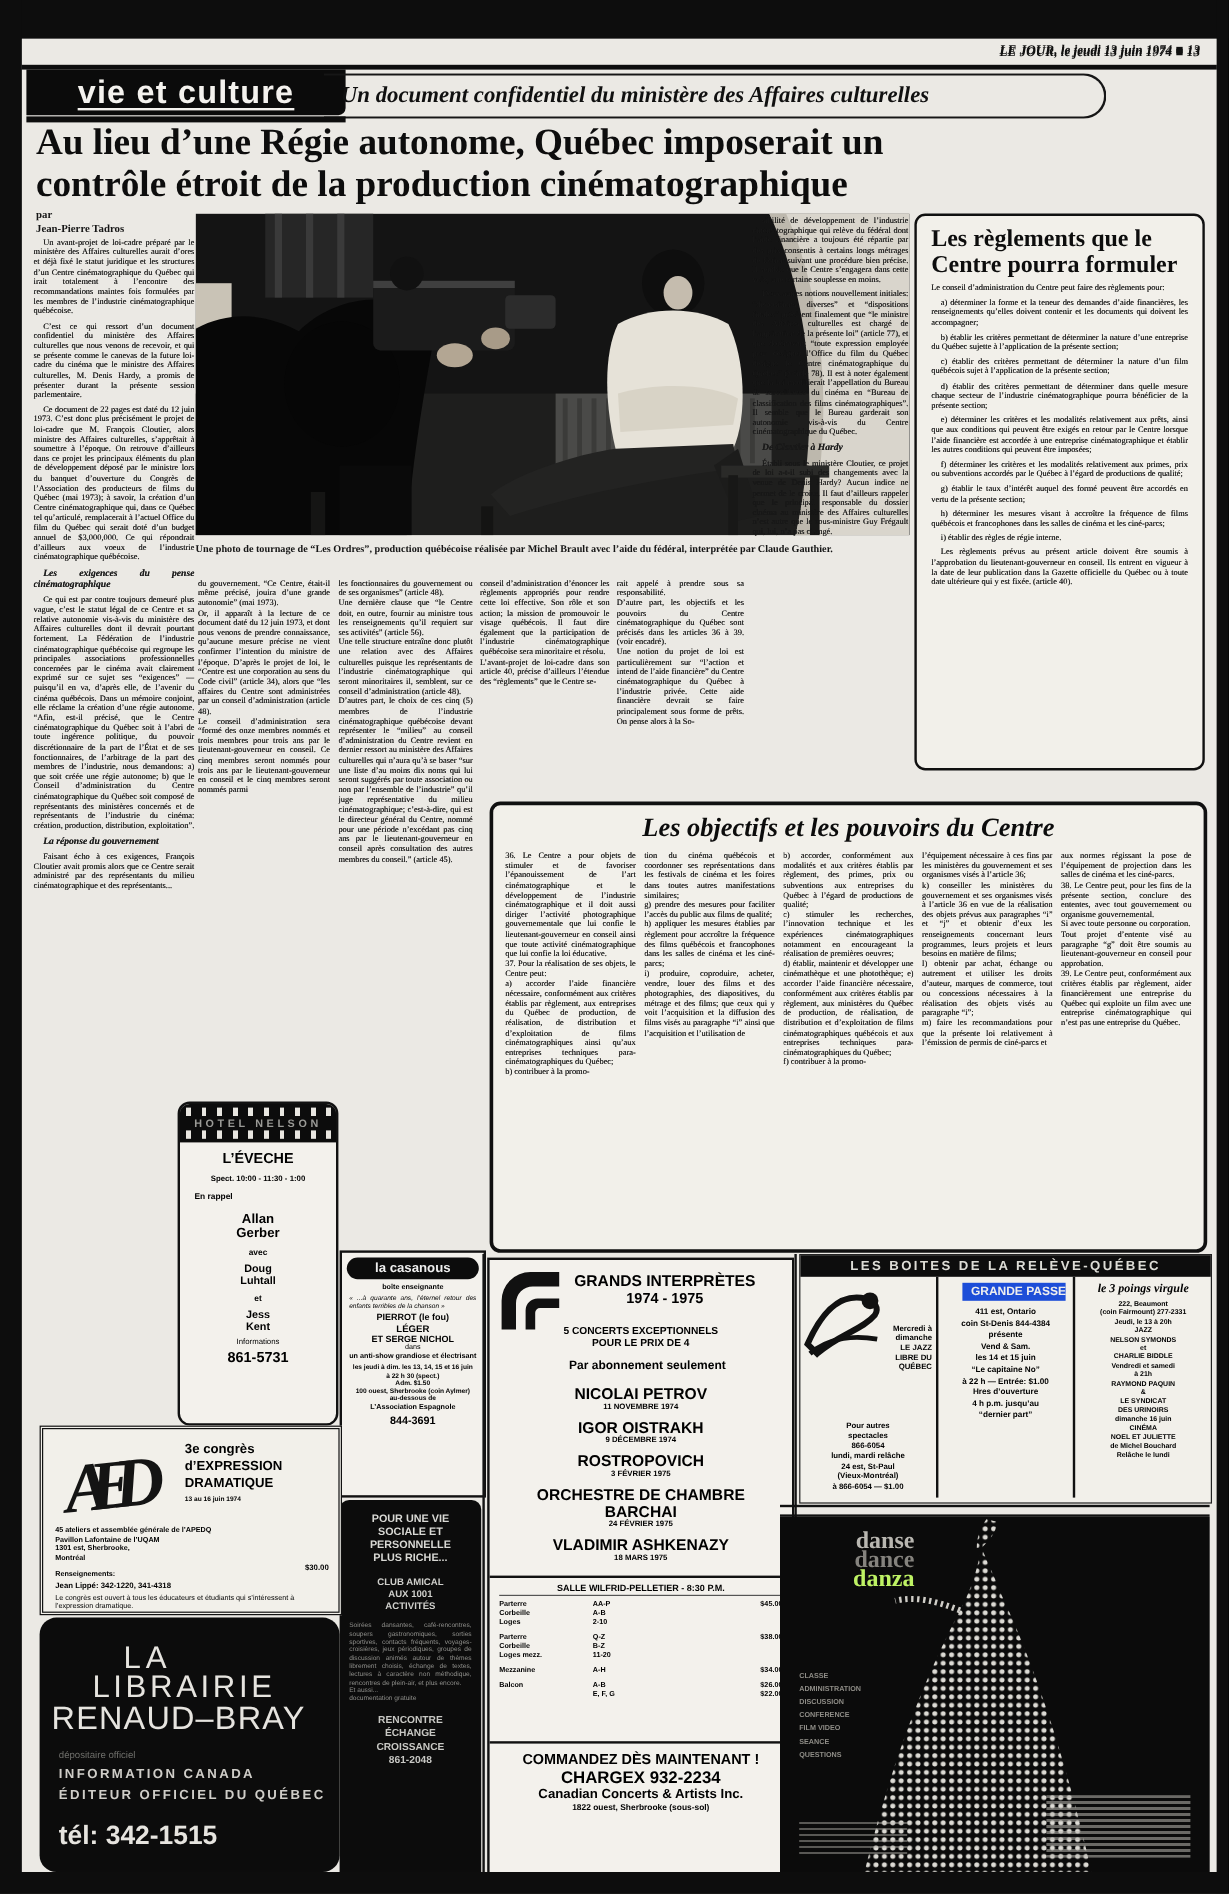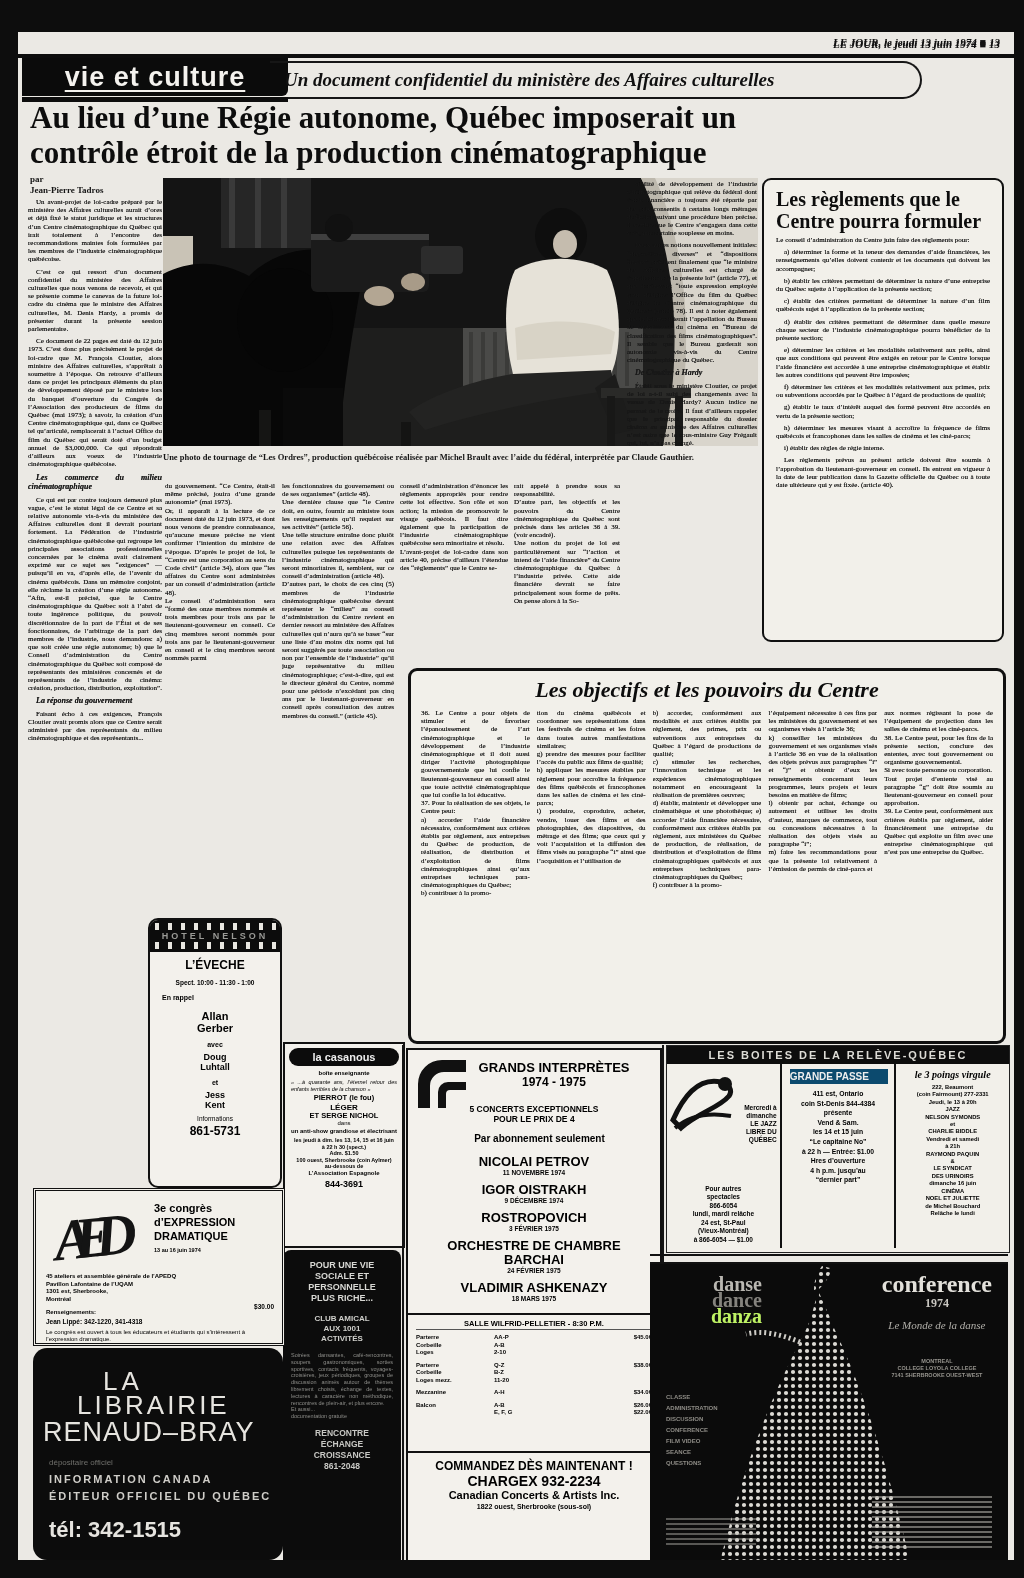--- a/index.html
+++ b/index.html
@@ -63,21 +63,21 @@
 
   <div class="abs byline" style="left:30px;top:174px;width:130px;">
     <div>par</div>
     <div>Jean-Pierre Tadros</div>
   </div>
 
   <div class="abs tiny" style="left:28px;top:198px;width:134px;height:982px;">
     <p>Un avant-projet de loi-cadre préparé par le ministère des Affaires culturelles aurait d’ores et déjà fixé le statut juridique et les structures d’un Centre cinématographique du Québec qui irait totalement à l’encontre des recommandations maintes fois formulées par les membres de l’industrie cinématographique québécoise.</p>
     <p>C’est ce qui ressort d’un document confidentiel du ministère des Affaires culturelles que nous venons de recevoir, et qui se présente comme le canevas de la future loi-cadre du cinéma que le ministre des Affaires culturelles, M. Denis Hardy, a promis de présenter durant la présente session parlementaire.</p>
     <p>Ce document de 22 pages est daté du 12 juin 1973. C’est donc plus précisément le projet de loi-cadre que M. François Cloutier, alors ministre des Affaires culturelles, s’apprêtait à soumettre à l’époque. On retrouve d’ailleurs dans ce projet les principaux éléments du plan de développement déposé par le ministre lors du banquet d’ouverture du Congrès de l’Association des producteurs de films du Québec (mai 1973); à savoir, la création d’un Centre cinématographique qui, dans ce Québec tel qu’articulé, remplacerait à l’actuel Office du film du Québec qui serait doté d’un budget annuel de $3,000,000. Ce qui répondrait d’ailleurs aux voeux de l’industrie cinématographique québécoise.</p>
-    <p class="subhead">Les commerce du milieu cinématographique</p>
+    <p class="subhead">Les exigences du pense cinématographique</p>
     <p>Ce qui est par contre toujours demeuré plus vague, c’est le statut légal de ce Centre et sa relative autonomie vis-à-vis du ministère des Affaires culturelles dont il devrait pourtant fortement. La Fédération de l’industrie cinématographique québécoise qui regroupe les principales associations professionnelles concernées par le cinéma avait clairement exprimé sur ce sujet ses “exigences” — puisqu’il en va, d’après elle, de l’avenir du cinéma québécois. Dans un mémoire conjoint, elle réclame la création d’une régie autonome. “Afin, est-il précisé, que le Centre cinématographique du Québec soit à l’abri de toute ingérence politique, du pouvoir discrétionnaire de la part de l’État et de ses fonctionnaires, de l’arbitrage de la part des membres de l’industrie, nous demandons: a) que soit créée une régie autonome; b) que le Conseil d’administration du Centre cinématographique du Québec soit composé de représentants des ministères concernés et de représentants de l’industrie du cinéma: création, production, distribution, exploitation”.</p>
     <p class="subhead">La réponse du gouvernement</p>
     <p>Faisant écho à ces exigences, François Cloutier avait promis alors que ce Centre serait administré par des représentants du milieu cinématographique et des représentants...</p>
   </div>
 
   <div class="abs" style="left:163px;top:178px;width:595px;height:268px;">
     <svg width="595" height="268" viewBox="0 0 595 268">
       <rect width="595" height="268" fill="#141414"></rect>
       <rect y="150" width="595" height="118" fill="#1e1e1d"></rect>
       <rect x="58" y="0" width="90" height="70" fill="#262626"></rect>
@@ -147,21 +147,21 @@
   <div class="abs tiny" style="left:627px;top:180px;width:130px;height:478px;">
     <p>sibilité de développement de l’industrie cinématographique qui relève du fédéral dont l’aide financière a toujours été répartie par des prix consentis à certains longs métrages de fiction suivant une procédure bien précise. Il semble que le Centre s’engagera dans cette voie, une certaine souplesse en moins.</p>
     <p>Deux autres notions nouvellement initiales: “dispositions diverses” et “dispositions finales” précisent finalement que “le ministre des Affaires culturelles est chargé de l’application de la présente loi” (article 77), et que dorénavant “toute expression employée pour désigner l’Office du film du Québec désigne le Centre cinématographique du Québec” (article 78). Il est à noter également que la loi modifierait l’appellation du Bureau de surveillance du cinéma en “Bureau de classification des films cinématographiques”. Il semble que le Bureau garderait son autonomie vis-à-vis du Centre cinématographique du Québec.</p>
     <p class="subhead">De Cloutier à Hardy</p>
     <p>Établi sous le ministère Cloutier, ce projet de loi a-t-il subi des changements avec la venue de Denis Hardy? Aucun indice ne permet de le croire. Il faut d’ailleurs rappeler que le principal responsable du dossier cinéma au ministère des Affaires culturelles n’est autre que le sous-ministre Guy Frégault qui, lui, n’a pas changé.</p>
   </div>
 
   <div class="abs fbox" style="left:762px;top:178px;width:238px;height:460px;border-width:2px;">
     <h2 class="pre">Les règlements que le
 Centre pourra formuler</h2>
-    <div class="tiny" style="margin:2px 12px;">Le conseil d’administration du Centre juin faire des règlements pour:</div>
+    <div class="tiny" style="margin:2px 12px;">Le conseil d’administration du Centre peut faire des règlements pour:</div>
     <div class="tiny" style="margin:4px 12px;height:330px;">
       <p>a) déterminer la forme et la teneur des demandes d’aide financières, les renseignements qu’elles doivent contenir et les documents qui doivent les accompagner;</p>
       <p>b) établir les critères permettant de déterminer la nature d’une entreprise du Québec sujette à l’application de la présente section;</p>
       <p>c) établir des critères permettant de déterminer la nature d’un film québécois sujet à l’application de la présente section;</p>
       <p>d) établir des critères permettant de déterminer dans quelle mesure chaque secteur de l’industrie cinématographique pourra bénéficier de la présente section;</p>
       <p>e) déterminer les critères et les modalités relativement aux prêts, ainsi que aux conditions qui peuvent être exigés en retour par le Centre lorsque l’aide financière est accordée à une entreprise cinématographique et établir les autres conditions qui peuvent être imposées;</p>
       <p>f) déterminer les critères et les modalités relativement aux primes, prix ou subventions accordés par le Québec à l’égard de productions de qualité;</p>
       <p>g) établir le taux d’intérêt auquel des formé peuvent être accordés en vertu de la présente section;</p>
       <p>h) déterminer les mesures visant à accroître la fréquence de films québécois et francophones dans les salles de cinéma et les ciné-parcs;</p>
       <p>i) établir des règles de régie interne.</p>
@@ -360,21 +360,21 @@
 QUÉBEC</div>
         <div class="pre ctr" style="position:absolute;left:0;right:0;bottom:4px;font:bold 6.5px/8.5px 'Liberation Sans',sans-serif;">Pour autres
 spectacles
 866-6054
 lundi, mardi relâche
 24 est, St-Paul
 (Vieux-Montréal)
 à 866-6054 — $1.00</div>
       </div>
       <div style="flex:1;border-right:2px solid #111;overflow:hidden;">
-        <div style="background:#0c4a6e;color:#eee;margin:5px 6px 0 8px;text-align:left;font:bold 10px/15px 'Liberation Sans',sans-serif;">GRANDE PASSE</div>
+        <div style="background:#1d4ed8;color:#eee;margin:5px 6px 0 20px;text-align:right;font:bold 10px/15px 'Liberation Sans',sans-serif;">GRANDE PASSE</div>
         <div class="pre ctr" style="font:bold 6.8px/9.6px 'Liberation Sans',sans-serif;margin-top:5px;">411 est, Ontario
 coin St-Denis 844-4384
 présente
 Vend &amp; Sam.
 les 14 et 15 juin
 “Le capitaine No”
 à 22 h — Entrée: $1.00
 Hres d’ouverture
 4 h p.m. jusqu’au
 “dernier part”</div>
@@ -415,28 +415,20 @@
       <rect width="358" height="298" fill="#0b0b0b"></rect>
       <path d="M168,26 C164,44 160,60 150,78 C128,120 96,190 70,298 L260,298 C236,190 206,110 184,64 C178,48 172,36 168,26 Z" fill="url(#dots)"></path>
       <path d="M168,26 C176,18 182,10 180,4 L172,2 C166,10 164,18 164,26 Z" fill="url(#dots)"></path>
       <path d="M150,78 C130,70 112,66 96,70" fill="none" stroke="#cfcdc7" stroke-width="5" stroke-dasharray="2,3"></path>
     </svg>
     <div class="abs" style="left:14px;top:12px;text-align:right;">
       <div style="font:bold 20px/16px 'Liberation Serif',serif;color:#b9b7b1;">danse</div>
       <div style="font:bold 20px/16px 'Liberation Serif',serif;color:#85837e;margin-left:48px;">dance</div>
       <div style="font:bold 20px/16px 'Liberation Serif',serif;color:#bef264;">danza</div>
     </div>
-    <div class="abs" style="right:16px;top:8px;text-align:center;">
-      <div style="font:bold 24px/24px 'Liberation Serif',serif;color:#e3e1db;">conference</div>
-      <div style="font:bold 12px/14px 'Liberation Serif',serif;color:#c9c7c1;">1974</div>
-      <div style="font:italic 11px/30px 'Liberation Serif',serif;color:#b2b0aa;">Le Monde de la danse</div>
-      <div class="pre" style="font:bold 5.5px/7px 'Liberation Sans',sans-serif;color:#96948e;margin-top:18px;">MONTREAL
-COLLEGE LOYOLA COLLEGE
-7141 SHERBROOKE OUEST-WEST</div>
-    </div>
     <div class="abs pre sans" style="left:16px;top:128px;font:bold 6px/11px 'Liberation Sans',sans-serif;color:#8e8c86;">CLASSE
 ADMINISTRATION
 DISCUSSION
 CONFERENCE
 FILM  VIDEO
 SEANCE
 QUESTIONS</div>
     <div class="abs grey-lines" style="right:16px;bottom:14px;width:120px;height:52px;opacity:.55;"></div>
     <div class="abs grey-lines" style="left:16px;bottom:14px;width:90px;height:30px;opacity:.45;"></div>
   </div>

